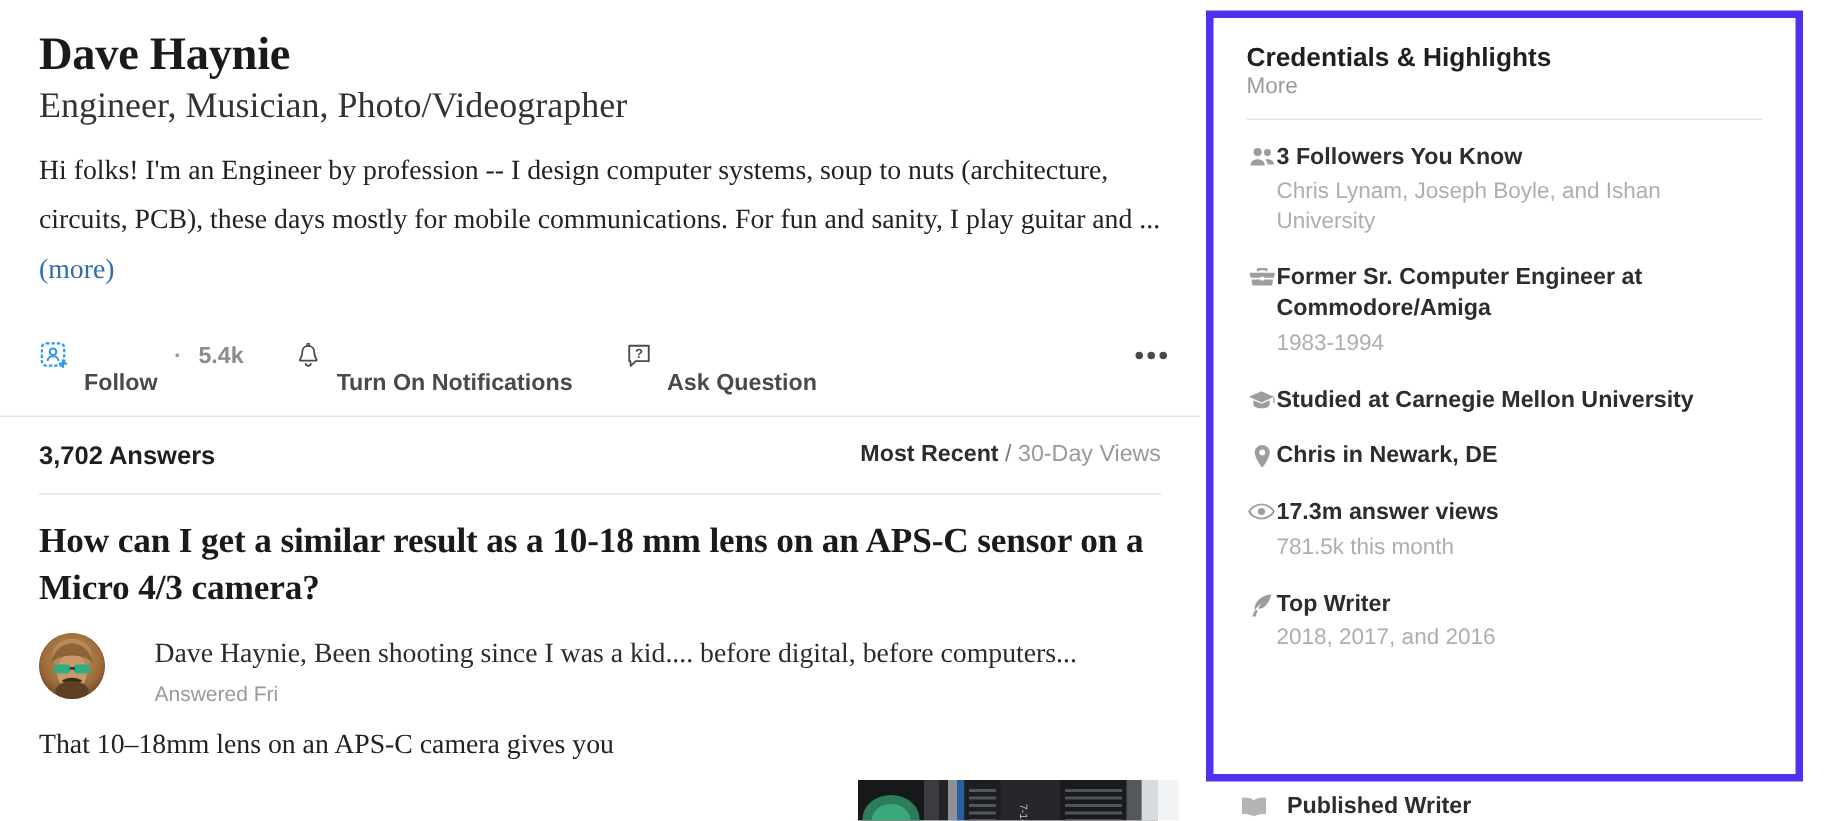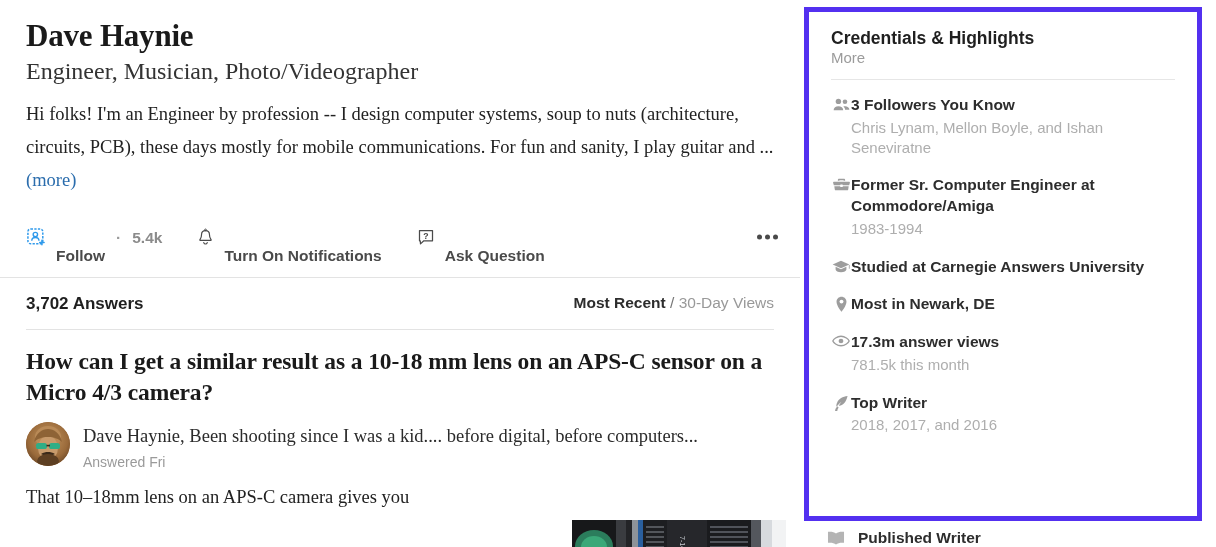--- a/index.html
+++ b/index.html
@@ -141,21 +141,21 @@
   }
   .byline-row { display: flex; align-items: flex-start; gap: 13px; }
   .avatar {
     width: 44px; height: 44px;
     border-radius: 50%;
     flex: 0 0 44px;
     overflow: hidden;
     position: relative;
     background: #9c6a3c;
   }
-  .byline-text { padding-top: 1px; }
+  .byline-text { padding-top: 1px; margin-left: 20px; }
   .byline-main {
     font-family: "Liberation Serif", serif;
     font-size: 18.5px;
     color: #2b2b2b;
     line-height: 1.42;
     max-width: 680px;
   }
   .byline-meta {
     font-size: 14px;
     color: #9a9a9a;
@@ -419,21 +419,21 @@
             <span class="cred-ic">
               <svg width="17" height="15" viewBox="0 0 22 18" fill="#9d9d9d">
                 <circle cx="7" cy="5" r="3.5"></circle>
                   <circle cx="15.5" cy="5.4" r="3"></circle>
                 <path d="M.8 16.5c0-3.4 2.8-5.3 6.2-5.3s6.2 1.9 6.2 5.3z"></path>
                 <path d="M13.4 11.6c.7-.3 1.5-.4 2.2-.4 3 0 5.6 1.6 5.6 4.5h-5.6c0-1.6-.8-3-2.2-4.1z"></path>
               </svg>
             </span>
             <span class="cred-body">
               <span class="cred-primary">3 Followers You Know</span>
-              <span class="cred-secondary" style="display:block">Chris Lynam, Mellon Boyle, and Ishan Seneviratne</span>
+              <span class="cred-secondary" style="display:block">Chris Lynam, Joseph Boyle, and Ishan University</span>
             </span>
           </div>
 
           <div class="cred-item">
             <span class="cred-ic">
               <svg width="17" height="15" viewBox="0 0 22 18" fill="#9d9d9d">
                 <path d="M8 1.5h6c1 0 1.7.7 1.7 1.6v1.2h-2V3.4H8.3v.9h-2V3.1c0-.9.7-1.6 1.7-1.6z"></path>
                 <path d="M1 5.6h20c.6 0 1 .5.9 1l-1 3.3H1.1l-1-3.3c-.1-.5.3-1 .9-1z"></path>
                 <path d="M1.7 11.4h18.6l-.6 4.1c-.1.7-.7 1.1-1.4 1.1H3.7c-.7 0-1.3-.4-1.4-1.1z"></path>
                 <rect x="9.3" y="9" width="3.4" height="3.2" rx="0.6" fill="#ffffff"></rect>
@@ -447,33 +447,33 @@
 
           <div class="cred-item">
             <span class="cred-ic">
               <svg width="18" height="15" viewBox="0 0 22 18" fill="#9d9d9d">
                 <path d="M11 2 .8 6.6 11 11.2l10.2-4.6z"></path>
                 <path d="M4.4 9.4v3.4c0 1.9 3 3.2 6.6 3.2s6.6-1.3 6.6-3.2V9.4L11 12.3z"></path>
                 <path d="M20.6 7.2v4.6h1V7.2z"></path>
               </svg>
             </span>
             <span class="cred-body">
-              <span class="cred-primary">Studied at Carnegie Answers University</span>
+              <span class="cred-primary">Studied at Carnegie Mellon University</span>
             </span>
           </div>
 
           <div class="cred-item">
             <span class="cred-ic">
               <svg width="13" height="16" viewBox="0 0 14 18" fill="#9d9d9d">
                 <path d="M7 .8C3.9.8 1.4 3.3 1.4 6.4c0 4.2 5 10.6 5.2 10.9.2.2.6.2.8 0 .2-.3 5.2-6.7 5.2-10.9C12.6 3.3 10.1.8 7 .8z"></path>
                 <circle cx="7" cy="6.3" r="2.2" fill="#ffffff"></circle>
               </svg>
             </span>
             <span class="cred-body">
-              <span class="cred-primary">Most in Newark, DE</span>
+              <span class="cred-primary">Chris in Newark, DE</span>
             </span>
           </div>
 
           <div class="cred-item">
             <span class="cred-ic">
               <svg width="18" height="14" viewBox="0 0 22 14" fill="none">
                 <path d="M11 1.2C5.8 1.2 1.9 5 1 7c.9 2 4.8 5.8 10 5.8S20.1 9 21 7c-.9-2-4.8-5.8-10-5.8z" stroke="#9d9d9d" stroke-width="1.6"></path>
                 <circle cx="11" cy="7" r="2.9" fill="#9d9d9d"></circle>
               </svg>
             </span>

